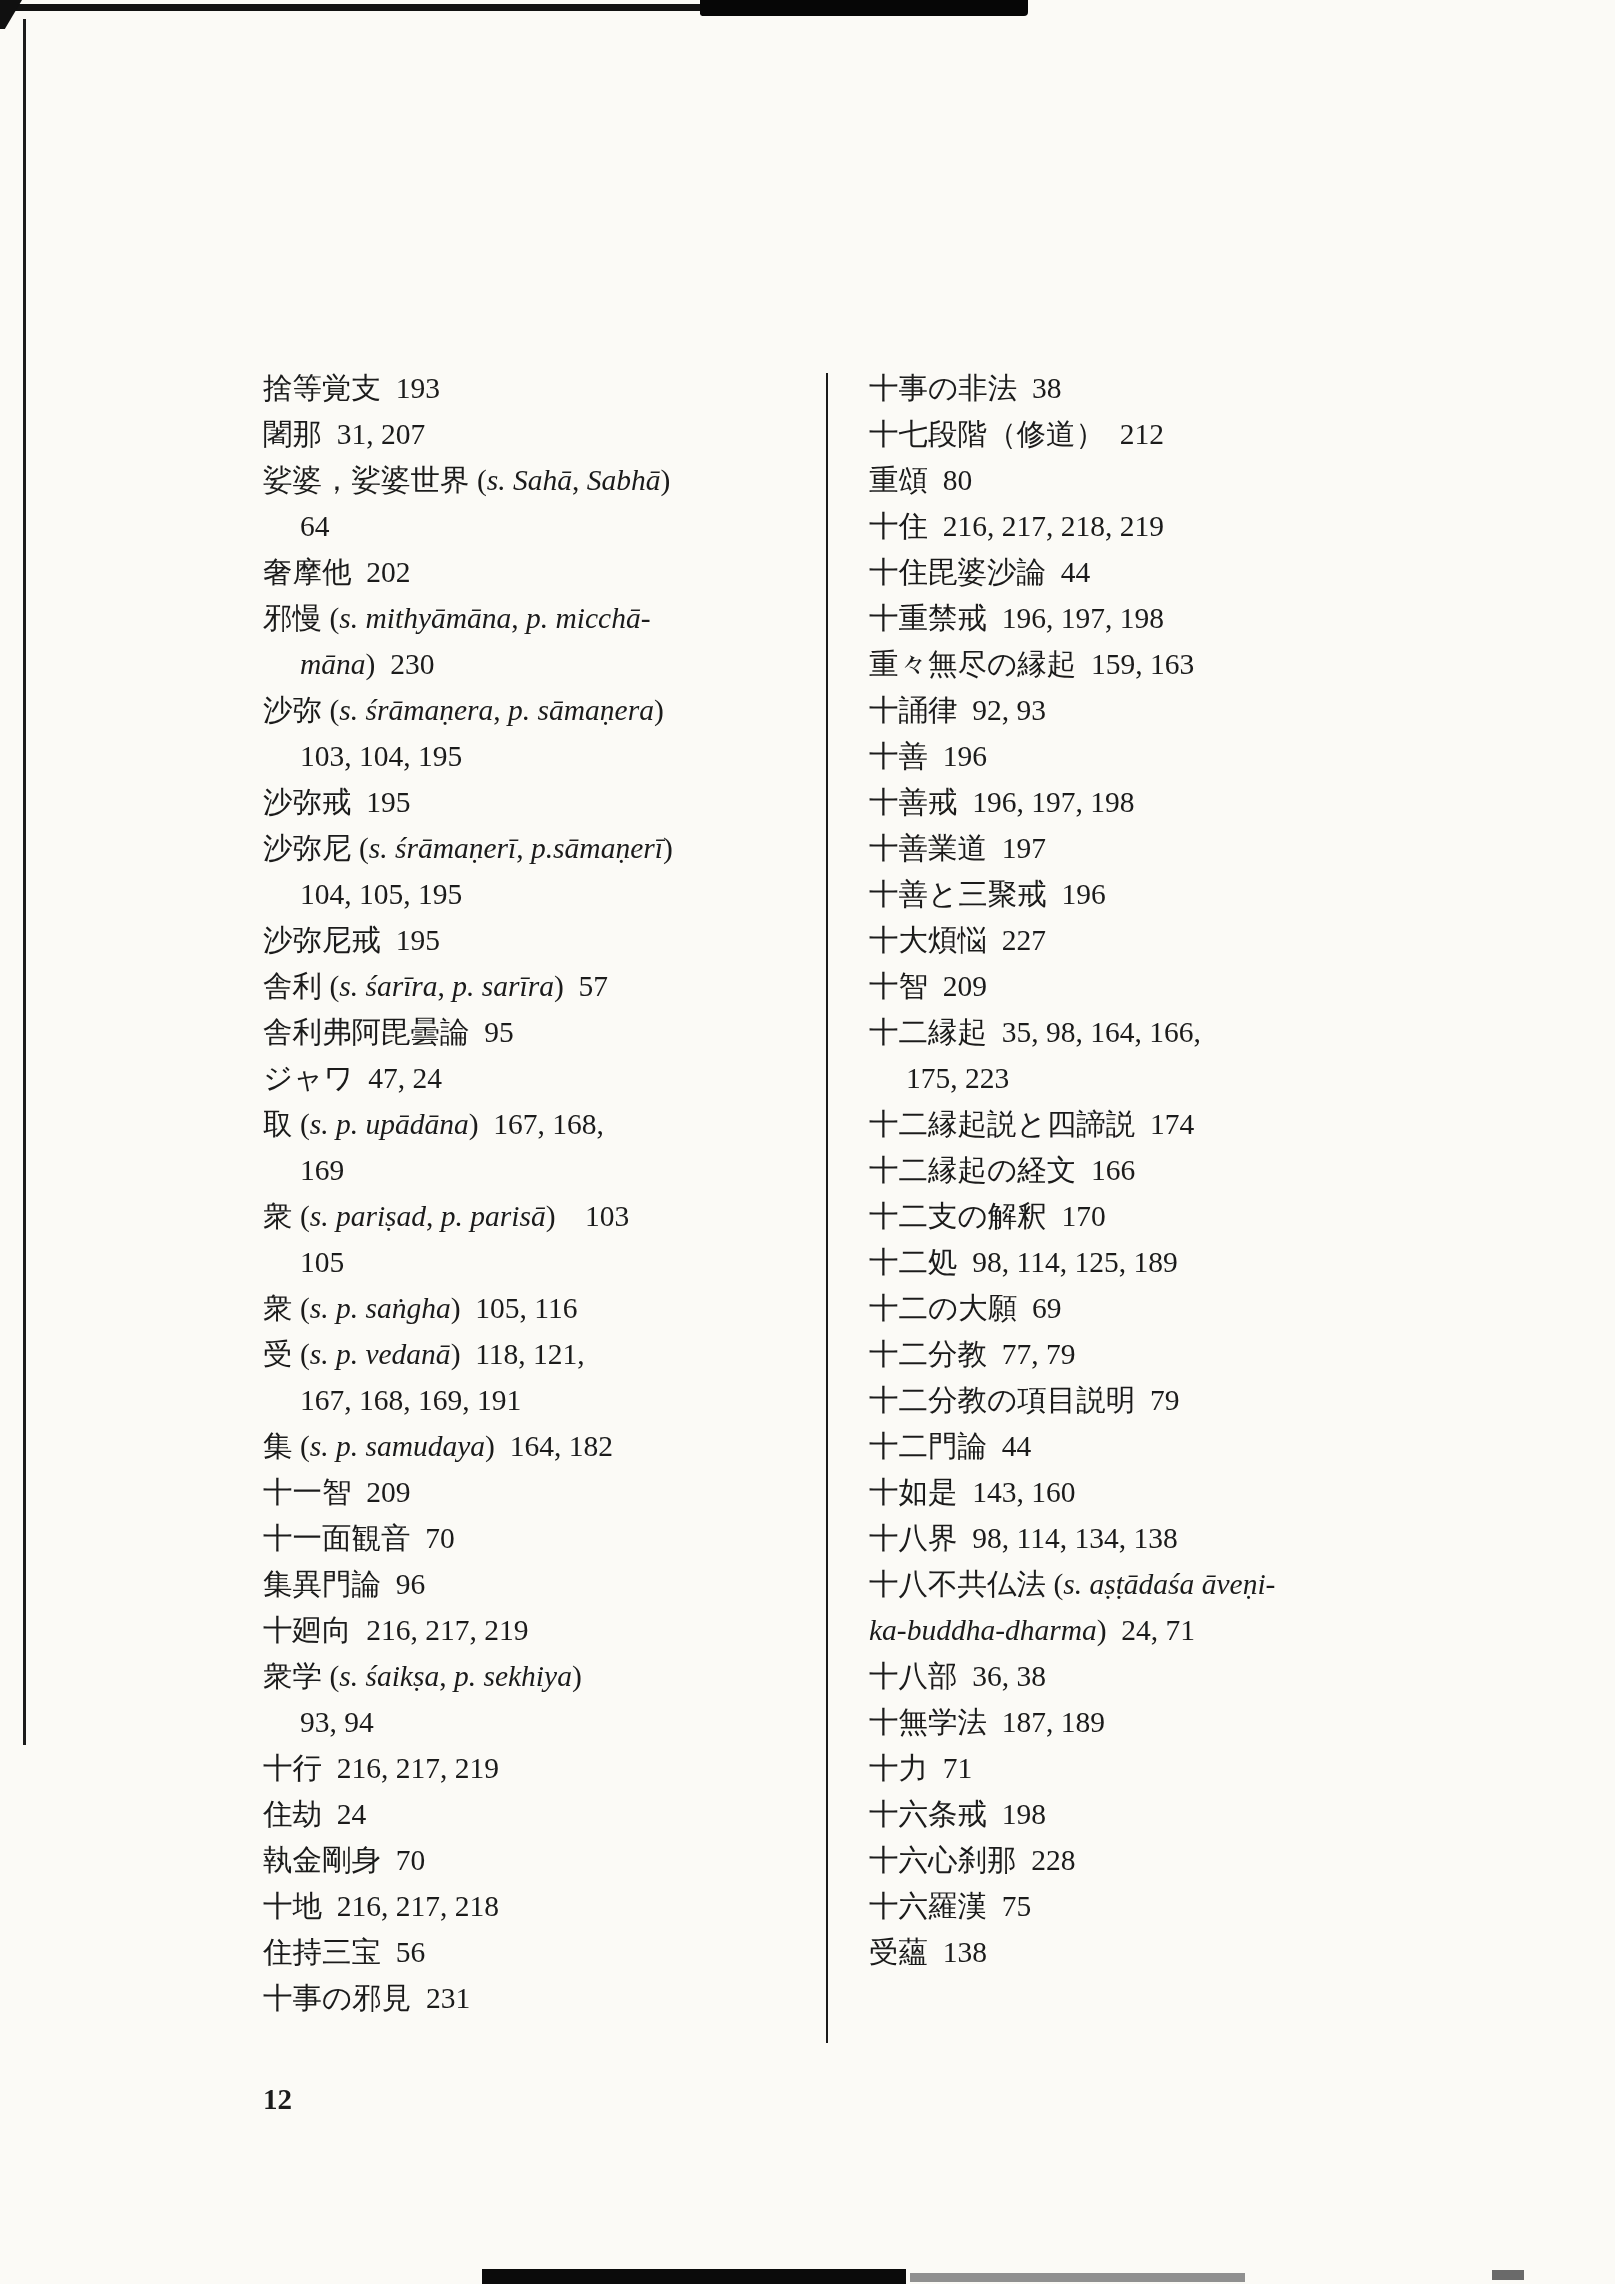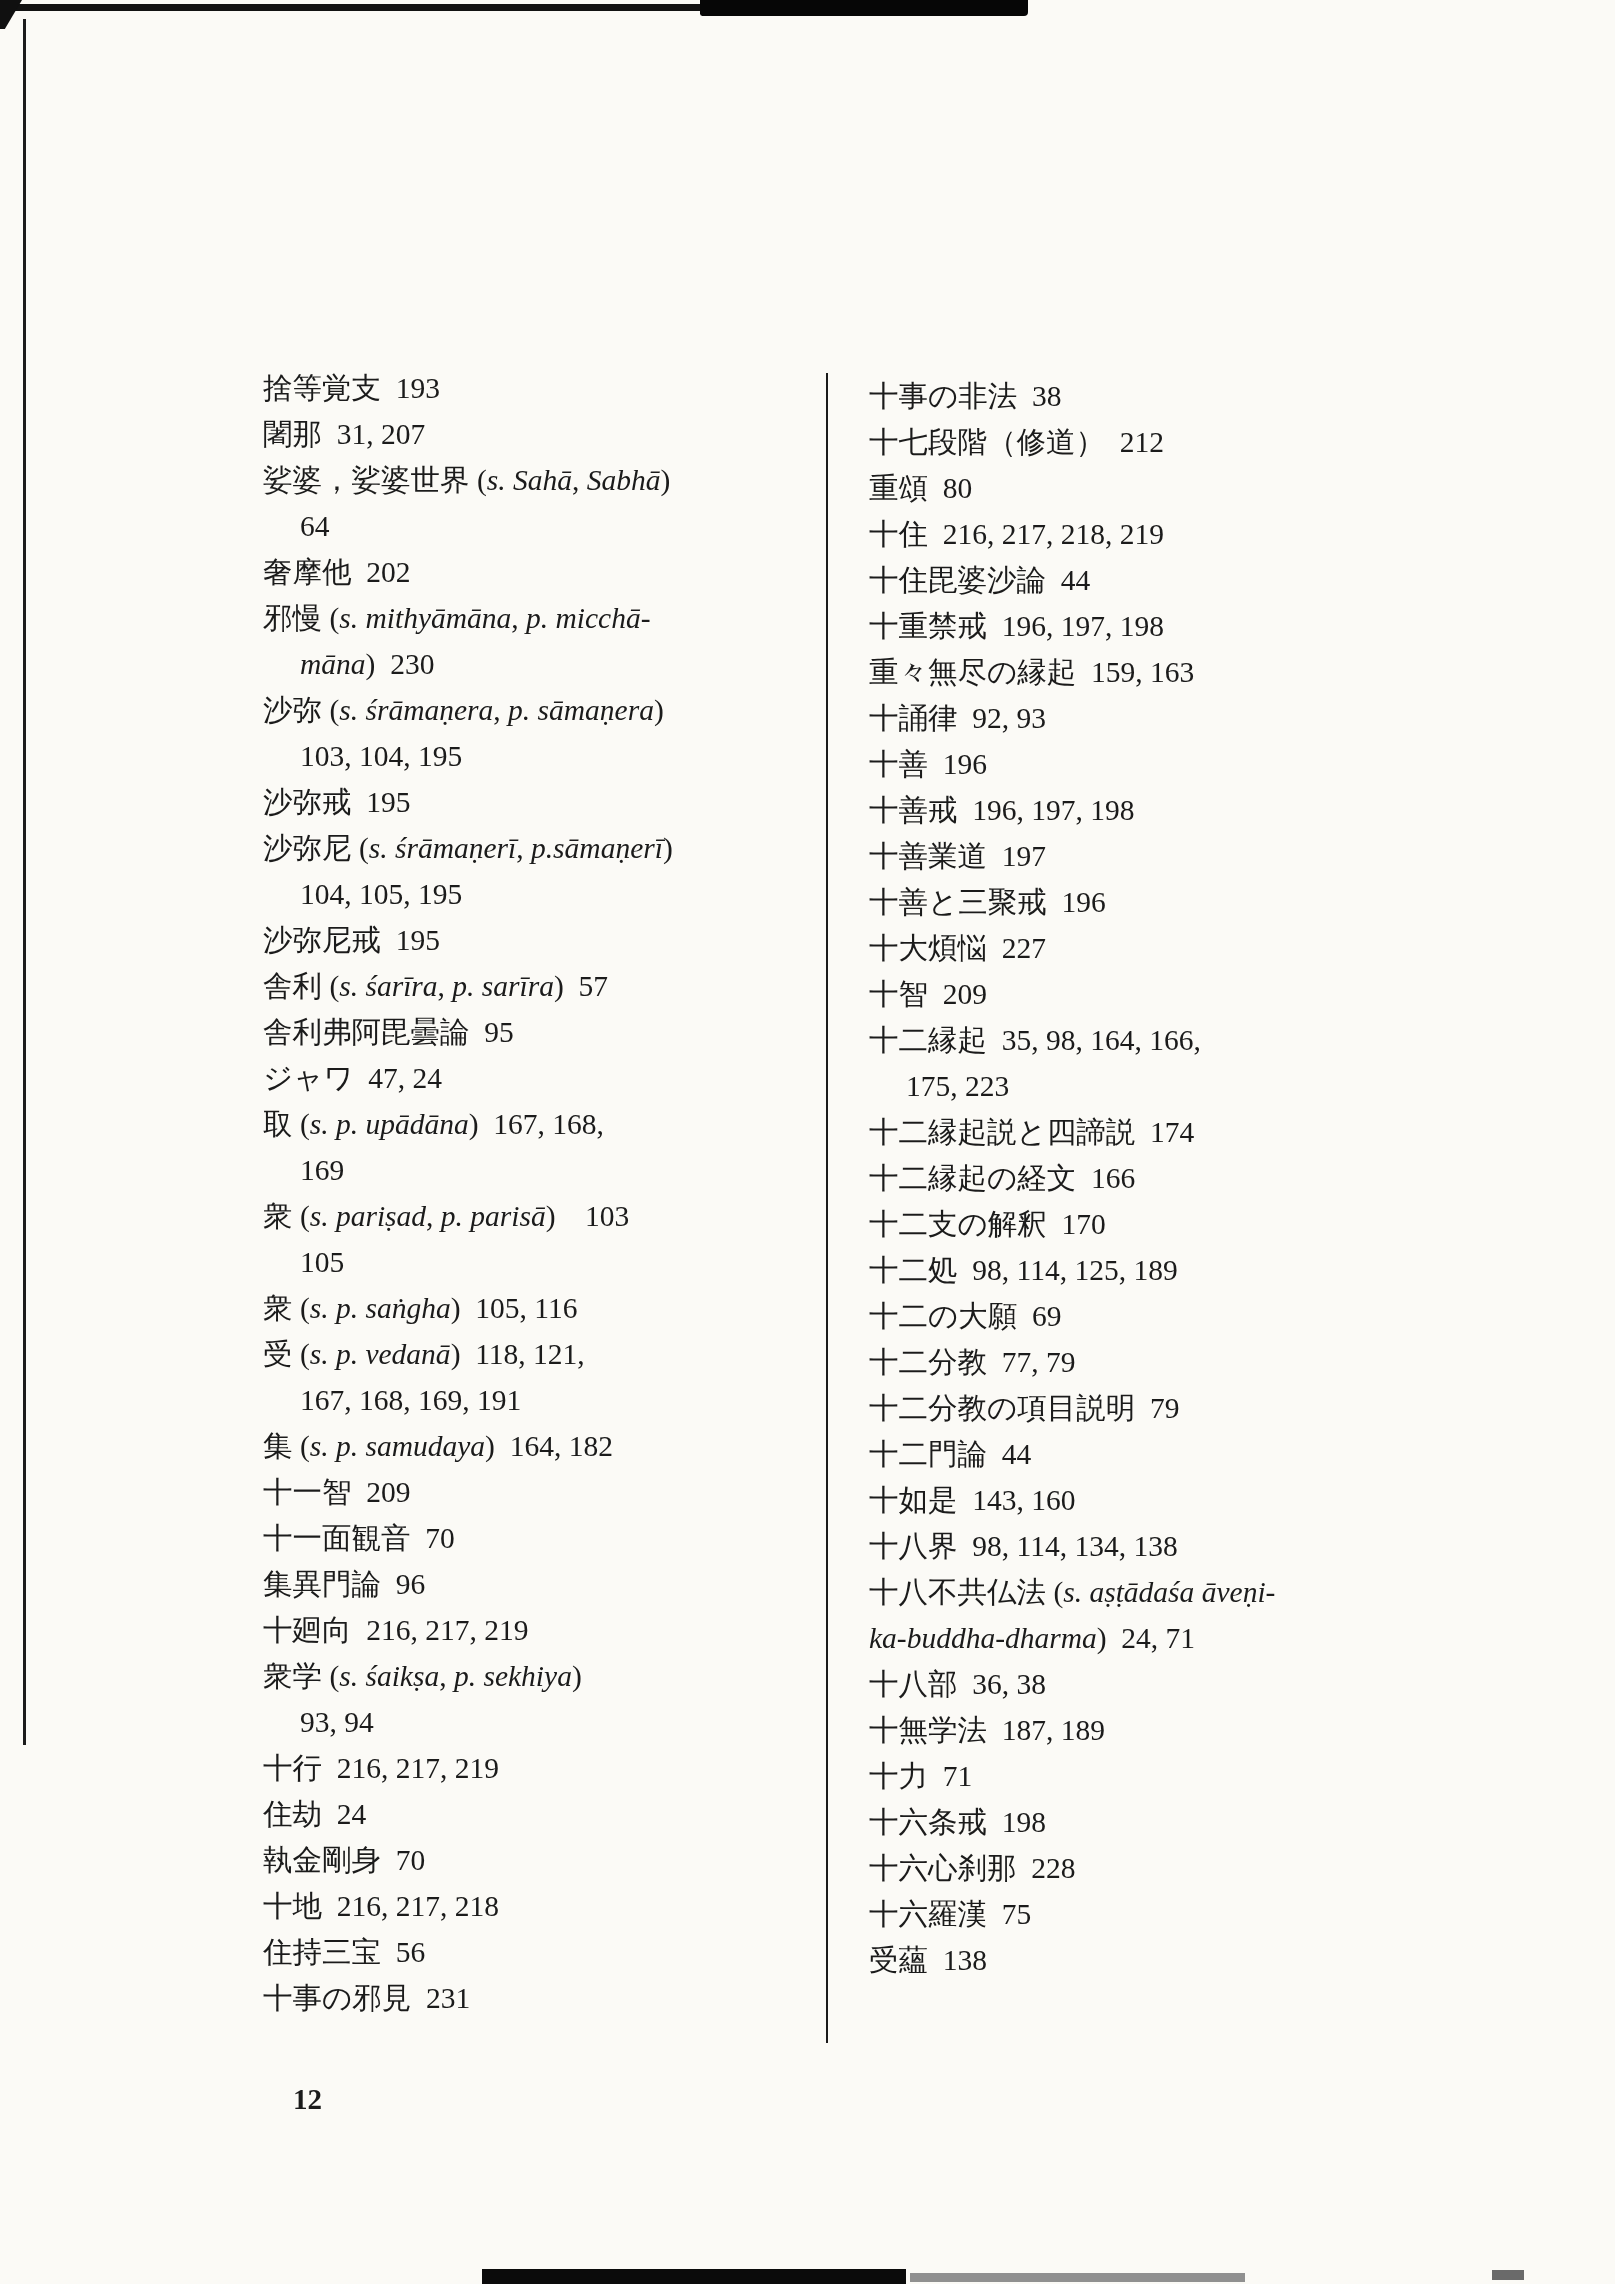--- a/index.html
+++ b/index.html
@@ -19,42 +19,42 @@
     position: absolute;
     inset: 0;
   }
   
   .col {
     position: absolute;
     top: 365px;
     font-family: Liberation Serif, serif;
   }
   #col-left  { left: 263px;  width: 550px; }
-  #col-right { left: 869px; width: 590px; margin-top: 8px; }
+  #col-right { left: 869px; width: 590px; }
   .line {
     height: 46px;
     line-height: 46px;
     font-size: 29.5px;
     white-space: pre;
   }
   .line.cont { padding-left: 37px; }
   .line em { font-style: italic; }
   
   #divider {
     position: absolute;
     left: 826px;
     top: 373px;
     width: 2.4px;
     height: 1670px;
     background: #1a1a1a;
   }
   
   #page-num {
     position: absolute;
-    left: 293px;
+    left: 263px;
     top: 2082px;
     font-size: 29px;
     font-weight: bold;
     line-height: 35px;
   }
   
   .artifact { position: absolute; }
   #art-top-a   { left: 0;      top: 4px;    width: 717px; height: 7.2px;  background: #121212; }
   #art-top-b   { left: 700px;  top: 0;      width: 328px; height: 16px; background: #060606; border-radius: 0 0 4px 2.4px; }
   #art-corner  { left: 0;      top: 0;      width: 22px;  height: 29px; background: #101010;

